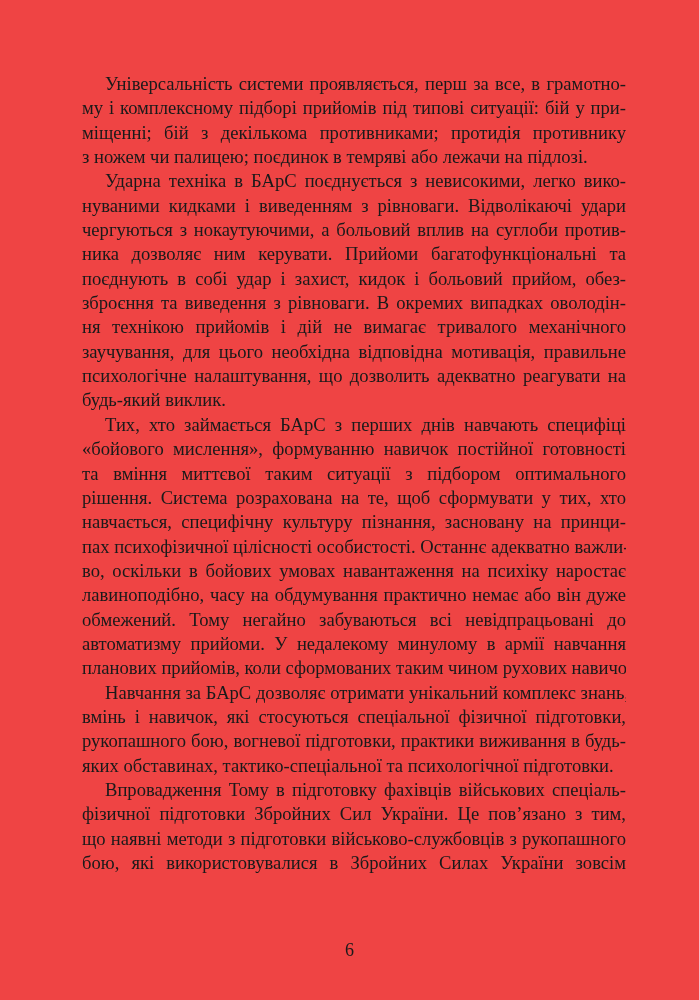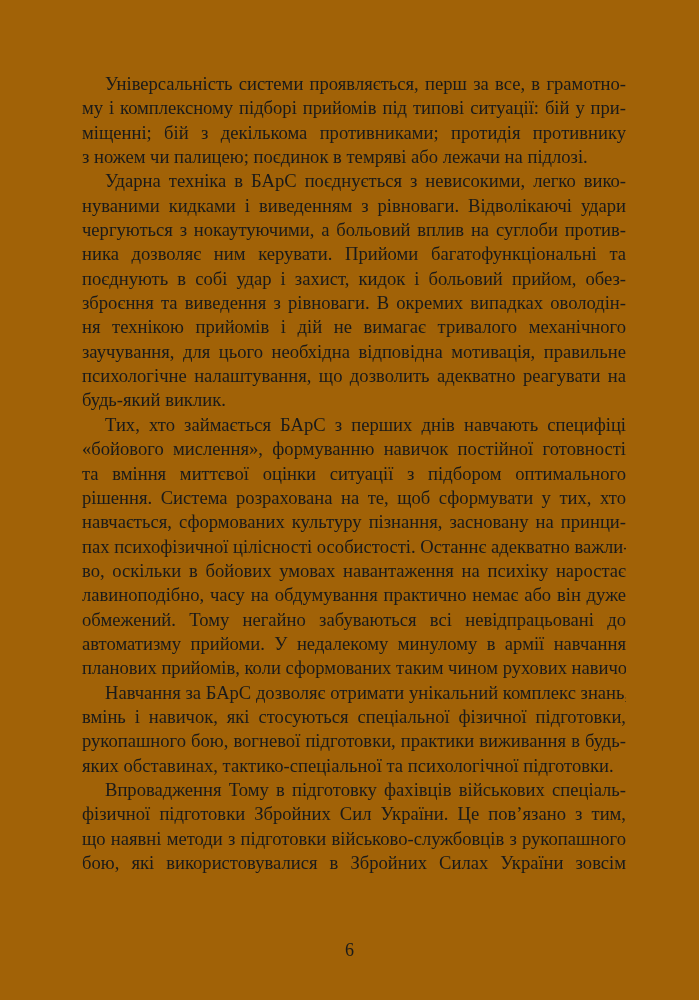--- a/index.html
+++ b/index.html
@@ -1,18 +1,18 @@
 <!DOCTYPE html>
 <html><head>
 <meta charset="utf-8">
 <style>
   html, body { margin: 0; padding: 0; background: #ffffff; }
   body { width: 699px; height: 1000px; position: relative; overflow: hidden; }
   .page {
-    position: absolute; left: 0; top: 0; width: 699px; height: 1000px; background: #a16207;
+    position: absolute; left: 0; top: 0; width: 699px; height: 1000px; background: #ef4444;
   }
   .text-block {
     position: absolute; left: 82px; top: 72px; width: 544px;
     font-family: "Liberation Serif", "DejaVu Serif", serif;
     font-size: 18.6px; color: #1a1a1a;
   }
   .line {
     display: block; height: 24.35px; line-height: 24.35px;
     white-space: nowrap; text-align: justify; text-align-last: justify;
     overflow: hidden;
@@ -43,23 +43,23 @@
         <span class="line">поєднують в собі удар і захист, кидок і больовий прийом, обез-</span>
         <span class="line">зброєння та виведення з рівноваги. В окремих випадках оволодін-</span>
         <span class="line">ня технікою прийомів і дій не вимагає тривалого механічного</span>
         <span class="line">заучування, для цього необхідна відповідна мотивація, правильне</span>
         <span class="line">психологічне налаштування, що дозволить адекватно реагувати на</span>
         <span class="line last">будь-який виклик.</span>
       </div>
       <div>
         <span class="line first">Тих, хто займається БАрС з перших днів навчають специфіці</span>
         <span class="line">«бойового мислення», формуванню навичок постійної готовності</span>
-        <span class="line">та вміння миттєвої оцінки ситуації з підбором оптимального</span>
+        <span class="line">та вміння миттєвої таким ситуації з підбором оптимального</span>
         <span class="line">рішення. Система розрахована на те, щоб сформувати у тих, хто</span>
-        <span class="line">навчається, сформованих культуру пізнання, засновану на принци-</span>
+        <span class="line">навчається, специфічну культуру пізнання, засновану на принци-</span>
         <span class="line">пах психофізичної цілісності особистості. Останнє адекватно важли-</span>
         <span class="line">во, оскільки в бойових умовах навантаження на психіку наростає</span>
         <span class="line">лавиноподібно, часу на обдумування практично немає або він дуже</span>
         <span class="line">обмежений. Тому негайно забуваються всі невідпрацьовані до</span>
         <span class="line">автоматизму прийоми. У недалекому минулому в армії навчання</span>
         <span class="line">планових прийомів, коли сформованих таким чином рухових навичок</span>
       </div>
       <div>
         <span class="line first">Навчання за БАрС дозволяє отримати унікальний комплекс знань,</span>
         <span class="line">вмінь і навичок, які стосуються спеціальної фізичної підготовки,</span>

